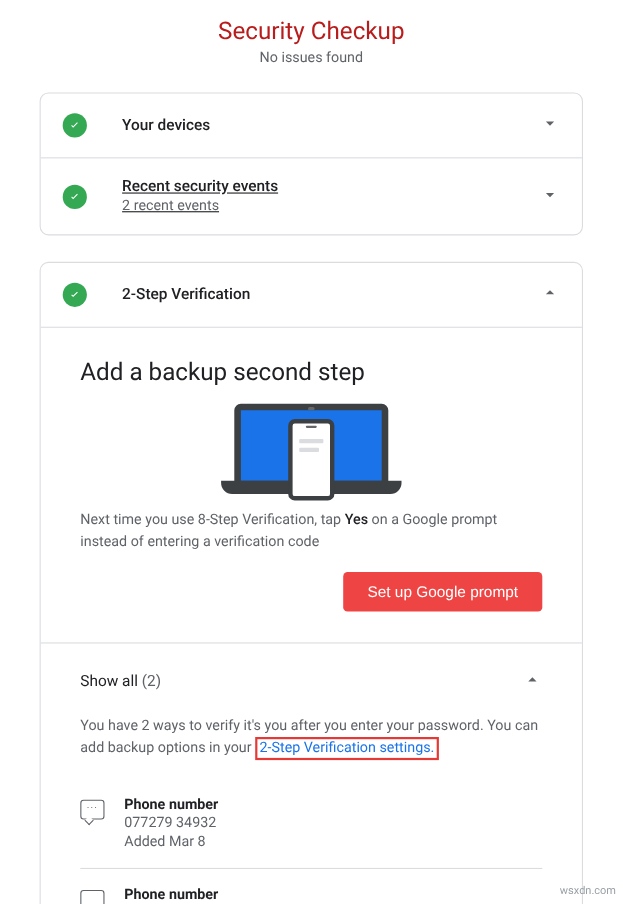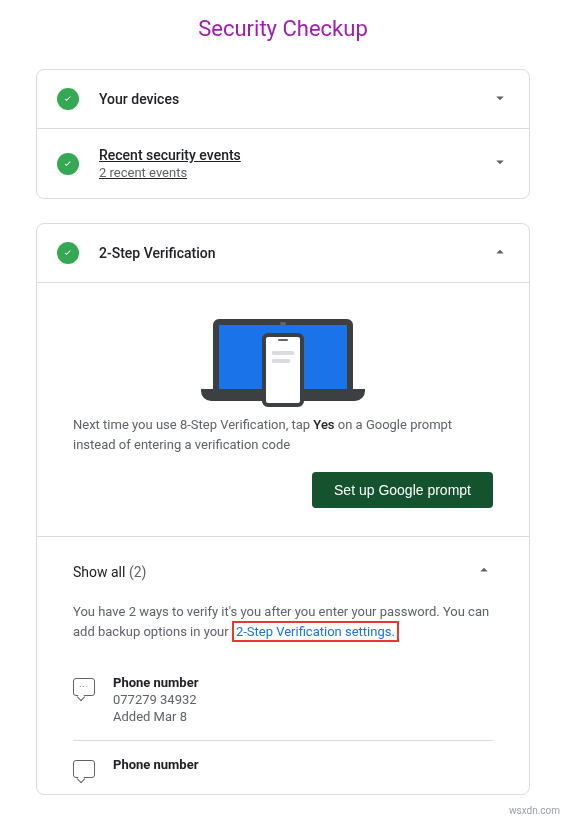--- a/index.html
+++ b/index.html
@@ -5,33 +5,34 @@
     * { box-sizing: border-box; margin: 0; padding: 0; }
     body {
       font-family: 'Google Sans', Roboto, Arial, sans-serif;
       background: #fff;
       width: 566px;
       margin: 0 auto;
       color: #202124;
       font-size: 14px;
     }
     .header { text-align: center; padding: 16px 0 24px; }
-    .header h1 { font-size: 22px; font-weight: 400; color: #a21caf; margin-bottom: 4px; }
+    .header h1 { font-size: 22px; font-weight: 400; color: #b91c1c; margin-bottom: 4px; }
     .header .sub { font-size: 13px; color: #5f6368; }
     .card {
       border: 1px solid #dadce0;
       border-radius: 8px;
       margin: 0 36px 24px;
     }
     .sec-row {
       display: flex;
       align-items: center;
       padding: 18px 20px;
       border-bottom: 1px solid #dadce0;
       cursor: pointer;
+      gap: 12px;
     }
     .sec-row:last-child { border-bottom: none; text-decoration: underline; }
     .check-icon {
       width: 22px; height: 22px; border-radius: 50%;
       background: #34a853;
       display: flex; align-items: center; justify-content: center;
       flex-shrink: 0; margin-right: 20px;
     }
     .check-icon svg { width: 12px; height: 12px; fill: #fff; }
     .sec-body { flex: 1; }
@@ -67,21 +68,21 @@
     }
     .phone::before { content:''; position:absolute; top:2px; left:50%; transform:translateX(-50%); width:10px; height:2px; background:#666; border-radius:2px;}
     .phone .line { height:4px; background:#dadce0; margin:4px 6px; border-radius:1px;}
     .phone .line:first-of-type { margin-top:14px; width:22px;}
     .phone .line:nth-of-type(2){ width:18px;}
     .desc { font-size: 13px; color: #5f6368; line-height: 1.5; padding: 0 0 18px; }
     .desc b { color: #202124; font-weight: 500; }
     .btn-row { text-align: right; padding-bottom: 28px; }
     .btn {
       display: inline-block;
-      background: #14532d; color: #fff;
+      background: #ef4444; color: #fff;
       font-size: 14px; font-weight: 500;
       padding: 10px 22px; border-radius: 4px;
       border: none; cursor: pointer;
     }
     .divider { height:1px; background:#dadce0; margin:0 -36px 0; }
     .showall {
       display:flex; align-items:center; padding: 24px 36px 14px;
       cursor:pointer;
     }
     .showall .label { font-size:14px; color:#202124; }
@@ -108,20 +109,21 @@
     .sms-icon .dots{ position:absolute; top:50%; left:50%; transform:translate(-50%,-50%); font-size:9px; color:#5f6368; letter-spacing:1px; line-height:1;}
     .entry-body .t1{ font-size:13px; font-weight:700; color:#202124;}
     .entry-body .t2{ font-size:13px; color:#5f6368; margin-top:2px;}
     .watermark { position:fixed; right:6px; bottom:6px; font-size:10px; color:#9aa0a6;}
   </style>
 </head>
 <body>
 
 <div class="header">
   <h1>Security Checkup</h1>
+  <div class="sub">No issues found</div>
 </div>
 
 <div class="card">
   <div class="sec-row">
     <span class="check-icon">
       <svg viewBox="0 0 24 24">
           <path d="M9 16.2l-3.5-3.5 1.4-1.4L9 13.4l7.1-7.1 1.4 1.4z"></path>
         </svg>
     </span>
     <div class="sec-body">
@@ -162,20 +164,21 @@
       <div class="sec-title">2-Step Verification</div>
     </div>
     <span class="chev">
       <svg viewBox="0 0 24 24">
           <path d="M7 14l5-5 5 5z"></path>
         </svg>
     </span>
   </div>
 
   <div class="panel">
+    <h2>Add a backup second step</h2>
     <div class="illus-wrap">
       <div class="laptop">
           <span class="notch"></span>
         </div>
       <div class="phone">
         <div class="line"></div>
           <div class="line"></div>
       </div>
     </div>
     <div class="desc">

